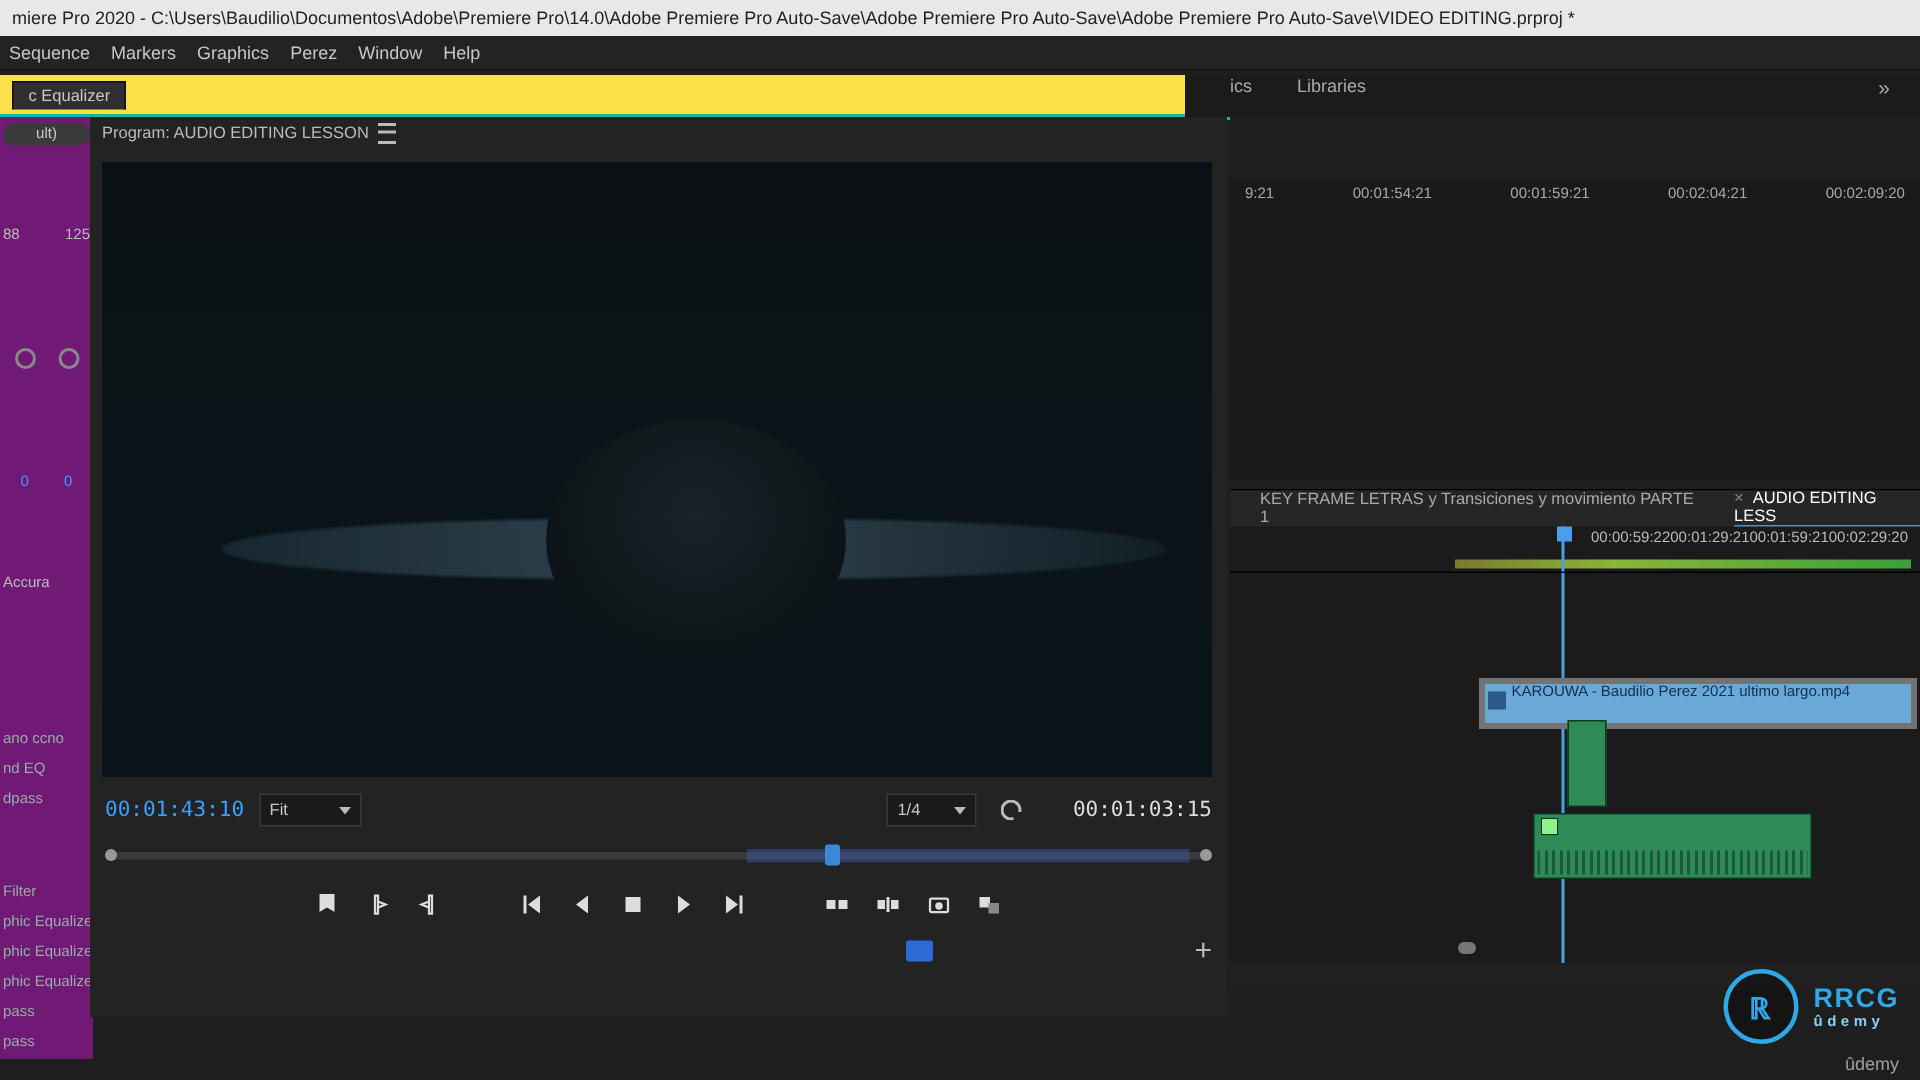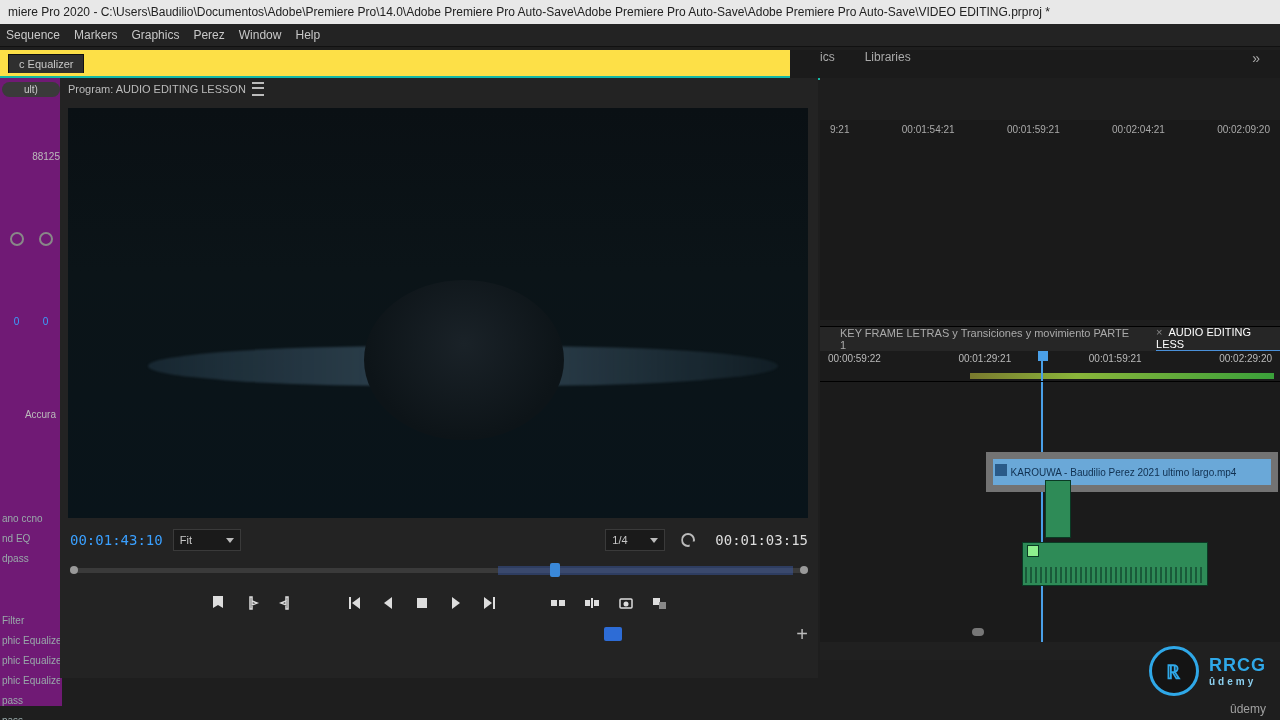--- a/index.html
+++ b/index.html
@@ -6,21 +6,21 @@
   .titlebar{height:24px;line-height:24px;background:#e8e8e8;color:#222;padding-left:8px;font-size:12px;white-space:nowrap;overflow:hidden}
   .menubar{height:22px;background:#232323;display:flex;align-items:center;padding-left:6px;gap:14px;border-bottom:1px solid #111}
   .menubar span{color:#c8c8c8;font-size:12px;cursor:default}
   .tabs-strip{position:absolute;left:0;top:50px;right:460px;height:26px;background:#fde047;border-bottom:4px solid #14b8a6;display:flex;align-items:center;padding-left:8px}
   .tabs-strip .tab{padding:3px 10px;font-size:11px;background:#2f2f2f;border:1px solid #111;border-bottom:none}
   .close-x{position:absolute;right:3px;top:3px;width:18px;height:18px;background:#d9534f;color:#fff;font-size:12px;text-align:center;line-height:18px;border-radius:2px}
   .right-tabs{position:absolute;right:0;top:50px;width:460px;height:28px;background:#1b1b1b;display:flex;align-items:flex-start;gap:30px;padding-left:30px;color:#aaa;font-size:12px}
   .right-tabs .overflow{margin-left:auto;margin-right:20px;font-size:14px}
   .left-col{position:absolute;left:0;top:78px;width:58px;height:620px;background:#701a75;color:#bbb;font-size:10px;padding:4px 2px}
   .left-col div{margin-bottom:2px;white-space:nowrap;overflow:hidden}
-  .left-col .numrow{display:flex;justify-content:flex-end;margin-top:54px}
+  .left-col .numrow{display:flex;justify-content:space-between;margin-top:54px}
   .left-col .filters{margin-top:90px;line-height:18px;font-size:10px;color:#9aa}
   .program-panel{position:absolute;left:60px;top:78px;width:758px;height:600px;background:#232323;display:flex;flex-direction:column}
   .program-header{height:22px;display:flex;align-items:center;padding:0 8px;color:#bbb;font-size:11px;gap:6px}
   .burger{display:inline-block;width:12px;height:10px;border-top:2px solid #bbb;border-bottom:2px solid #bbb;position:relative}
   .burger:after{content:"";position:absolute;left:0;right:0;top:3px;border-top:2px solid #bbb}
   .monitor{flex:0 0 auto;margin:8px;width:740px;height:410px;background:linear-gradient(180deg,#0a1014 0%,#0b1418 40%,#09141a 100%);position:relative;overflow:hidden}
   .monitor .stream{position:absolute;left:80px;right:30px;top:58%;height:40px;background:linear-gradient(90deg,rgba(80,120,150,.2),rgba(120,160,190,.35),rgba(60,90,110,.15));border-radius:50%/60%;filter:blur(1px)}
   .monitor .figure{position:absolute;left:40%;top:42%;width:200px;height:160px;background:radial-gradient(ellipse at 50% 40%,#1a2228 0%,#0d1418 70%);border-radius:50%}
   .transport-row{display:flex;align-items:center;gap:10px;padding:0 10px;height:28px}
   .tc{color:#3aa0ff;font-family:monospace;font-size:14px}
@@ -42,27 +42,27 @@
   .plus{margin-left:auto;font-size:20px;color:#bbb}
   
   .top-ruler{position:absolute;left:820px;top:120px;right:0;height:200px;background:#1a1a1a}
   .top-ruler .ticks{display:flex;justify-content:space-between;padding:4px 10px;color:#aaa;font-size:10px}
   .seq-panel{position:absolute;left:820px;top:326px;right:0;bottom:60px;background:#202020;border-top:1px solid #000}
   .seq-tabs{height:24px;display:flex;align-items:center;gap:23px;padding-left:20px;font-size:11px;background:#262626}
   .seq-tabs .tab{color:#aaa}
   .seq-tabs .tab.active{color:#fff;border-bottom:2px solid #4a90d9}
   .seq-tabs .tab .x{margin-right:6px;color:#888}
   .seq-ruler{height:30px;position:relative;background:#1b1b1b;border-bottom:1px solid #000}
-  .seq-ruler .tickrow{display:flex;justify-content:space-between;padding:2px 8px;color:#bbb;font-size:10px}
+  .seq-ruler .tickrow{display:flex;justify-content:flex-end;padding:2px 8px;color:#bbb;font-size:10px}
   .seq-ruler .wave{position:absolute;left:150px;right:6px;bottom:2px;height:6px;background:linear-gradient(90deg,#7a7a2e 0%,#8ab53a 35%,#3aa03a 100%)}
   .seq-ruler .play{position:absolute;top:0;bottom:0;width:0;border-left:2px solid #4aa0e8}
   .seq-ruler .play .head{position:absolute;top:0;left:-5px;width:10px;height:10px;background:#4aa0e8}
   .tracks{position:relative;height:260px;background:#1b1b1b}
   .tracks .playline{position:absolute;top:0;bottom:0;width:0;border-left:2px solid #4aa0e8}
-  .vclip{position:absolute;top:70px;height:26px;background:#6aa8d8;border:7px solid #737373;font-size:10px;color:#103050;display:flex;align-items:center;padding-left:18px;overflow:hidden}
+  .vclip{position:absolute;top:70px;height:26px;background:#6aa8d8;border:4px solid #737373;font-size:10px;color:#103050;display:flex;padding-left:18px;overflow:hidden}
   .vclip .cam{position:absolute;left:2px;top:5px;width:12px;height:12px;background:#2a5a88}
   .aclip{position:absolute;top:160px;height:42px;background:#2e8b57;border:1px solid #0a3a24}
   .aclip .key{position:absolute;left:4px;top:2px;width:10px;height:10px;background:#8ef08e;border:1px solid #0a3a24}
   .aclip .wf{position:absolute;left:2px;right:2px;bottom:2px;height:16px;background:repeating-linear-gradient(90deg,#1a5a3a 0 2px,#2e8b57 2px 5px)}
   .aclip2{position:absolute;top:98px;height:56px;width:24px;background:#2e8b57;border:1px solid #0a3a24}
   .hscroll{position:absolute;left:40px;right:20px;bottom:6px;height:8px}
   .hscroll .thumb{position:absolute;top:0;width:12px;height:8px;background:#777;border-radius:4px}
   
   .wm-rrcg{position:absolute;right:14px;bottom:24px;color:#2fa8e8;font-weight:bold;letter-spacing:1px}
   .wm-rrcg .circle{display:inline-flex;width:44px;height:44px;border:3px solid #2fa8e8;border-radius:50%;align-items:center;justify-content:center;font-size:20px;margin-right:6px;background:rgba(0,0,0,.3);vertical-align:middle}
@@ -102,21 +102,21 @@
     <span>125</span>
   </div>
   <div style="display:flex;justify-content:space-around;margin-top:70px">
     <span style="width:10px;height:10px;border:2px solid #888;border-radius:50%"></span>
     <span style="width:10px;height:10px;border:2px solid #888;border-radius:50%"></span>
   </div>
   <div style="display:flex;justify-content:space-around;margin-top:70px;color:#3aa0ff">
     <span>0</span>
     <span>0</span>
   </div>
-  <div style="margin-top:82px;text-align:right;padding-right:4px">Accura</div>
+  <div style="margin-top:56px;padding-right:4px">Accura</div>
   <div class="filters">
     <div>ano ccno</div>
     <div>nd EQ</div>
     <div>dpass</div>
     <div style="height:40px"></div>
     <div>Filter</div>
     <div>phic Equalize</div>
     <div>phic Equalize</div>
     <div>phic Equalize</div>
     <div>pass</div>
@@ -139,21 +139,21 @@
     <div class="dropdown">
       <span>Fit</span>
         <span class="chev"></span>
     </div>
     <div style="flex:1"></div>
     <div class="dropdown" style="min-width:46px">
       <span>1/4</span>
         <span class="chev"></span>
     </div>
     <span class="wrench"></span>
-    <span class="tc-end" style="margin-left:4px">00:01:03:15</span>
+    <span class="tc-end" style="margin-left:18px">00:01:03:15</span>
   </div>
 
   <div class="scrub">
     <div class="track"></div>
     <div class="in-out" style="left:58%;width:40%"></div>
     <div class="head" style="left:65%"></div>
     <div class="dot" style="left:0"></div>
     <div class="dot" style="right:0"></div>
   </div>
 

